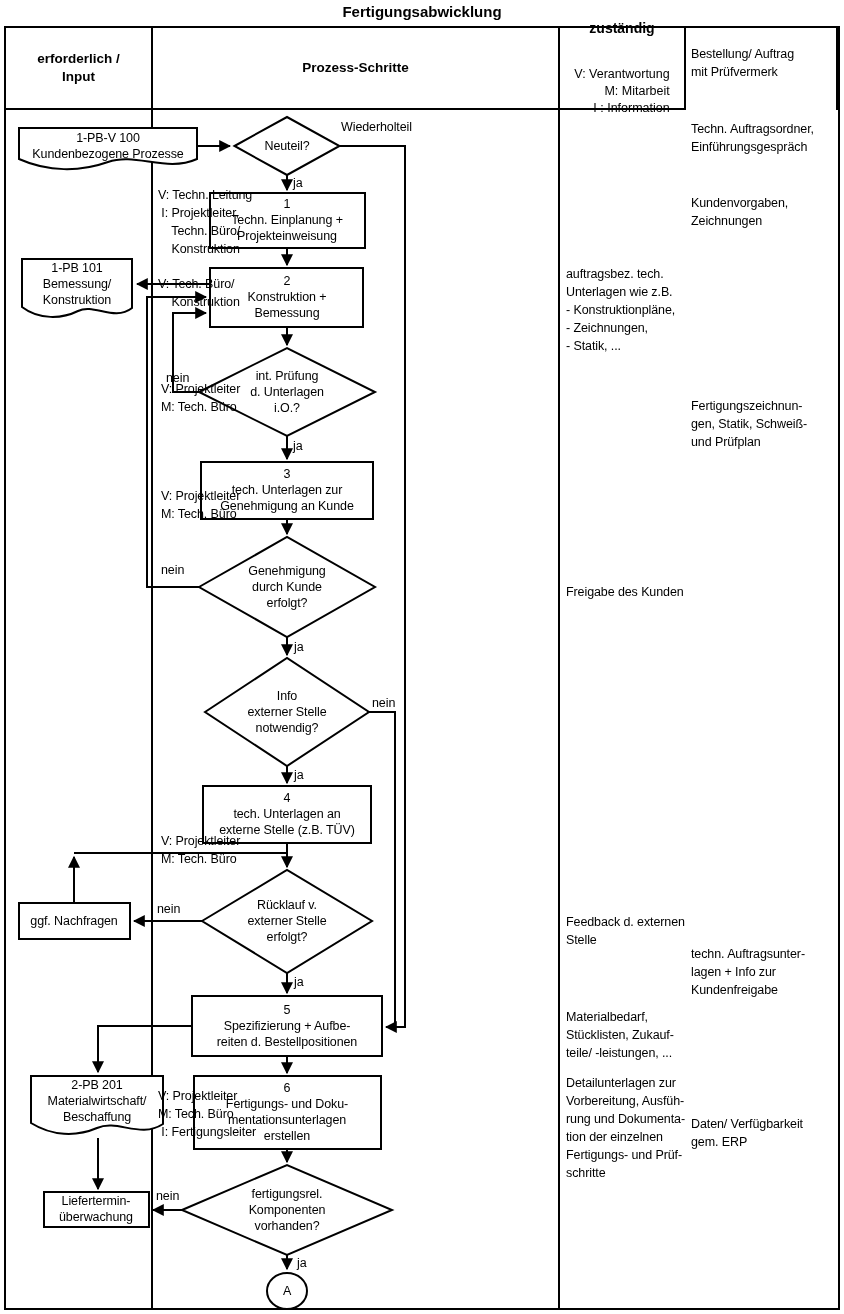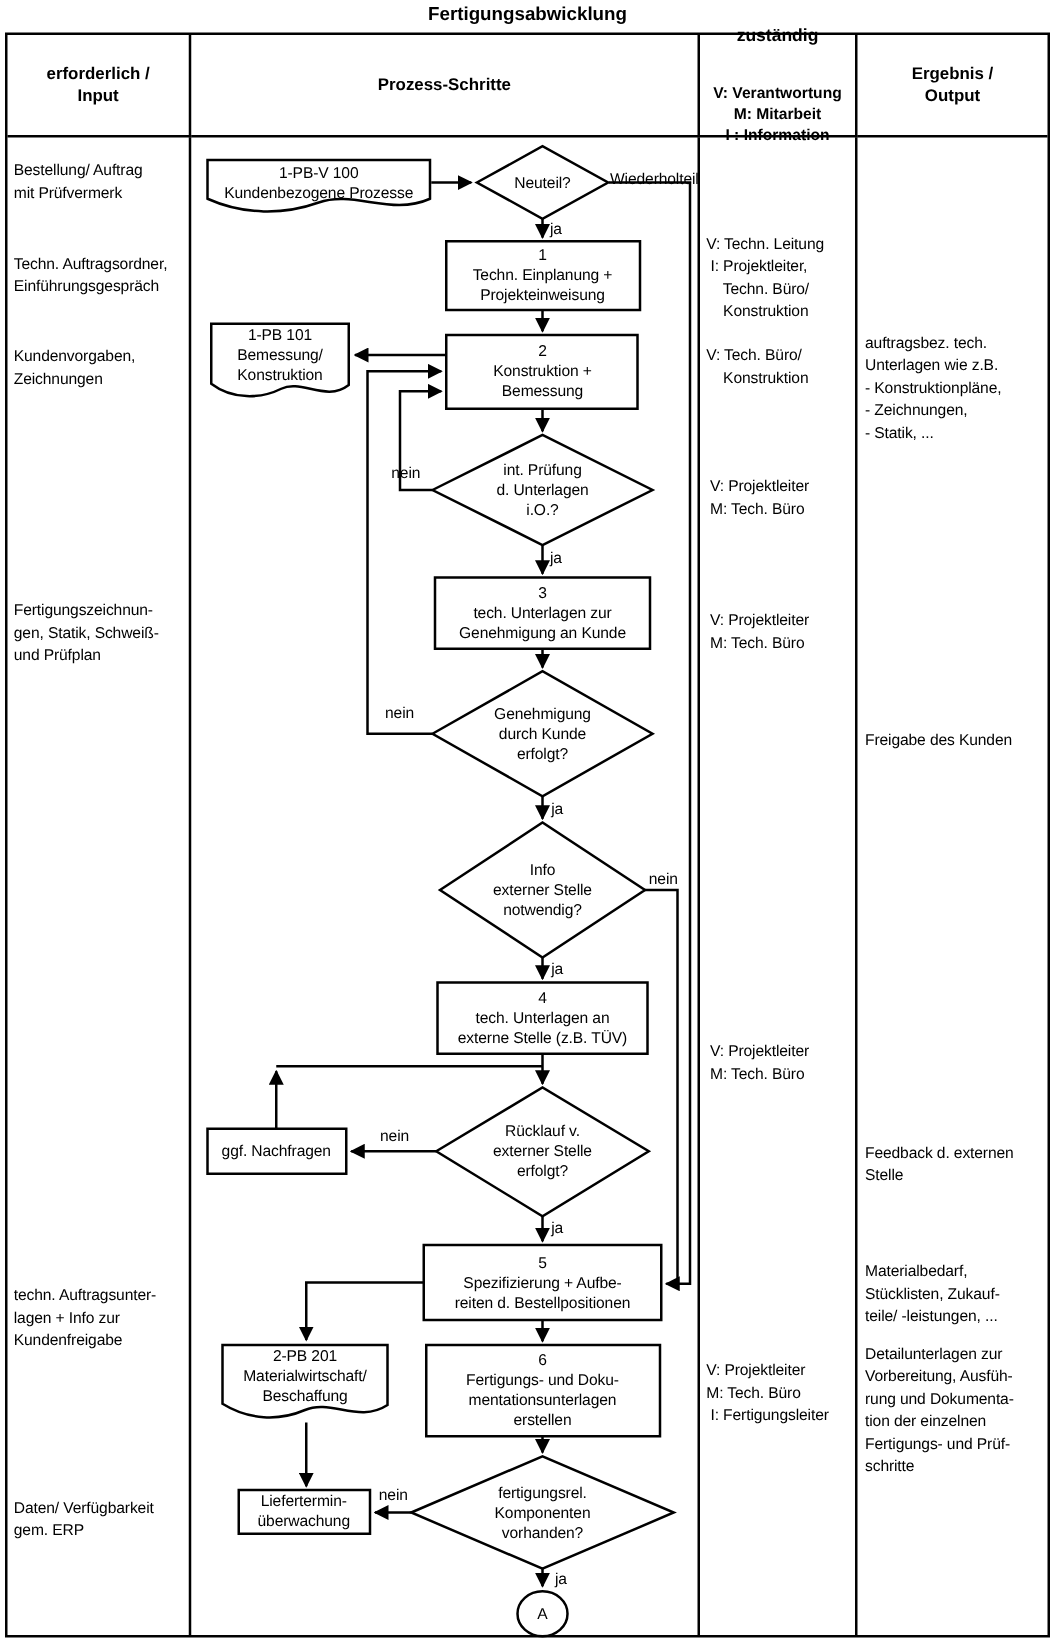--- a/index.html
+++ b/index.html
@@ -19,21 +19,21 @@
     display:grid;
     grid-template-columns:147px 407px 126px 152px;
     grid-template-rows:82px 1198px;
   }
   .cell { position:relative; }
   .br { border-right:2px solid #000; }
   .hd { border-bottom:2px solid #000; display:flex; flex-direction:column;
         align-items:center; justify-content:center; font-weight:bold;
         font-size:13.5px; text-align:center; white-space:pre; line-height:18px;}
   .hd3t { font-weight:bold; font-size:14px; margin-bottom:2px; }
-  .hd3l { font-weight:bold; font-size:12.5px; text-align:center;
+  .hd3l { font-weight:normal; font-size:12.5px; text-align:right;
           white-space:pre; line-height:17px;margin-top:27px; }
   .note {
     position:absolute; font-size:12.5px; line-height:18px;
     white-space:pre; letter-spacing:-0.1px;
   }
   .flow-svg { position:absolute; left:0; top:0; overflow:visible; }
   .fl {
     position:absolute; transform:translate(-50%,-50%);
     font-size:12.5px; line-height:16px; text-align:center;
     white-space:pre; letter-spacing:-0.1px;
@@ -51,22 +51,20 @@
 
   <div class="cell hd br">erforderlich /
 Input</div>
   <div class="cell hd br">Prozess-Schritte</div>
   <div class="cell hd br">
     <div class="hd3t">zuständig</div>
     <div class="hd3l">V: Verantwortung
 M: Mitarbeit
 I : Information</div>
   </div>
-  <div class="cell hd">Ergebnis /
-Output</div>
 
   <div class="cell br">
     <div class="note" style="left:5px; top:17px">Bestellung/ Auftrag
 mit Prüfvermerk</div>
     <div class="note" style="left:5px; top:92px">Techn. Auftragsordner,
 Einführungsgespräch</div>
     <div class="note" style="left:5px; top:166px">Kundenvorgaben,
 Zeichnungen</div>
     <div class="note" style="left:5px; top:369px">Fertigungszeichnun-
 gen, Statik, Schweiß-
@@ -174,21 +172,21 @@
 Fertigungs- und Doku-
 mentationsunterlagen
 erstellen</div>
     <div class="fl" style="left:90px;  top:1099px">Liefertermin-
 überwachung</div>
     <div class="fl" style="left:281px; top:1100px">fertigungsrel.
 Komponenten
 vorhanden?</div>
     <div class="fl" style="left:281px; top:1181px">A</div>
 
-    <div class="el" style="left:335px; top:26px">Wiederholteil</div>
+    <div class="el" style="left:335px; top:10px">Wiederholteil</div>
     <div class="el" style="left:287px; top:66px">ja</div>
     <div class="el" style="left:160px; top:261px">nein</div>
     <div class="el" style="left:287px; top:329px">ja</div>
     <div class="el" style="left:155px; top:453px">nein</div>
     <div class="el" style="left:288px; top:530px">ja</div>
     <div class="el" style="left:366px; top:586px">nein</div>
     <div class="el" style="left:288px; top:658px">ja</div>
     <div class="el" style="left:151px; top:792px">nein</div>
     <div class="el" style="left:288px; top:865px">ja</div>
     <div class="el" style="left:150px; top:1079px">nein</div>

